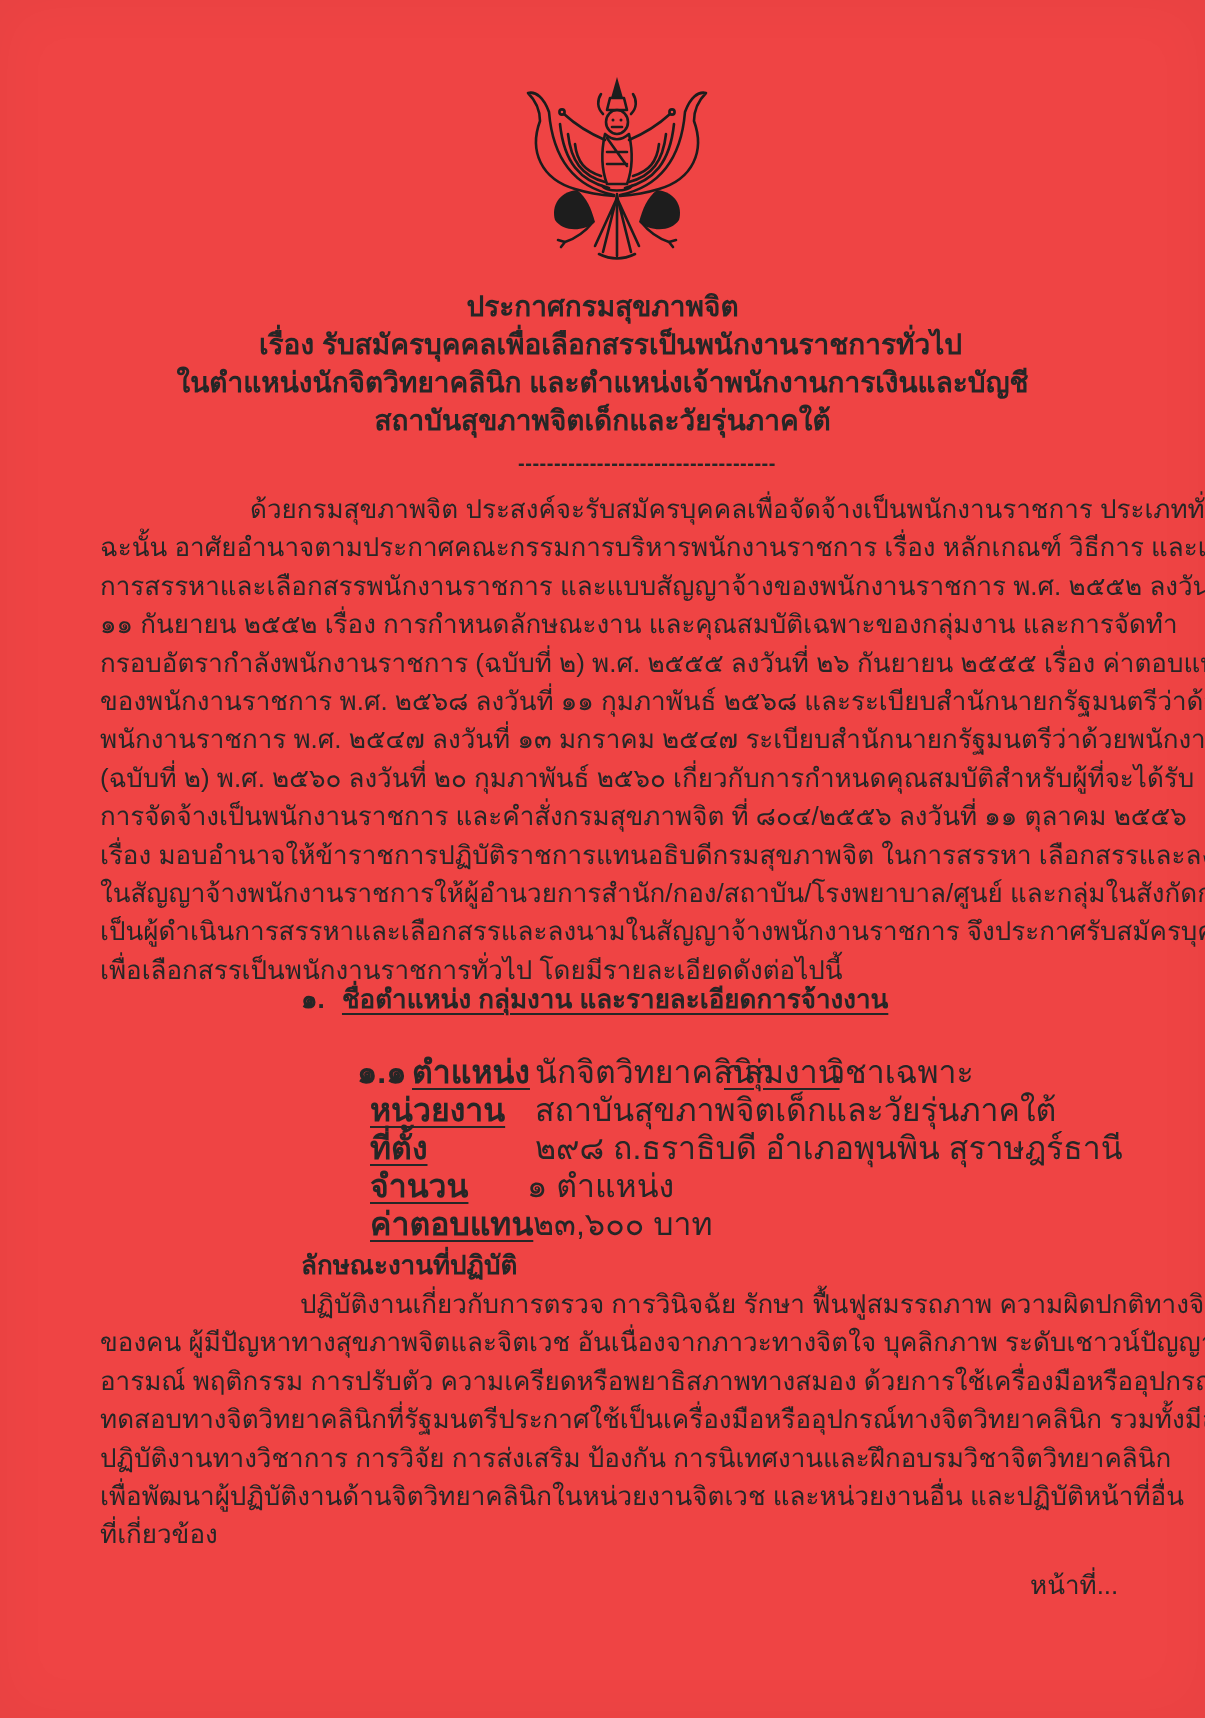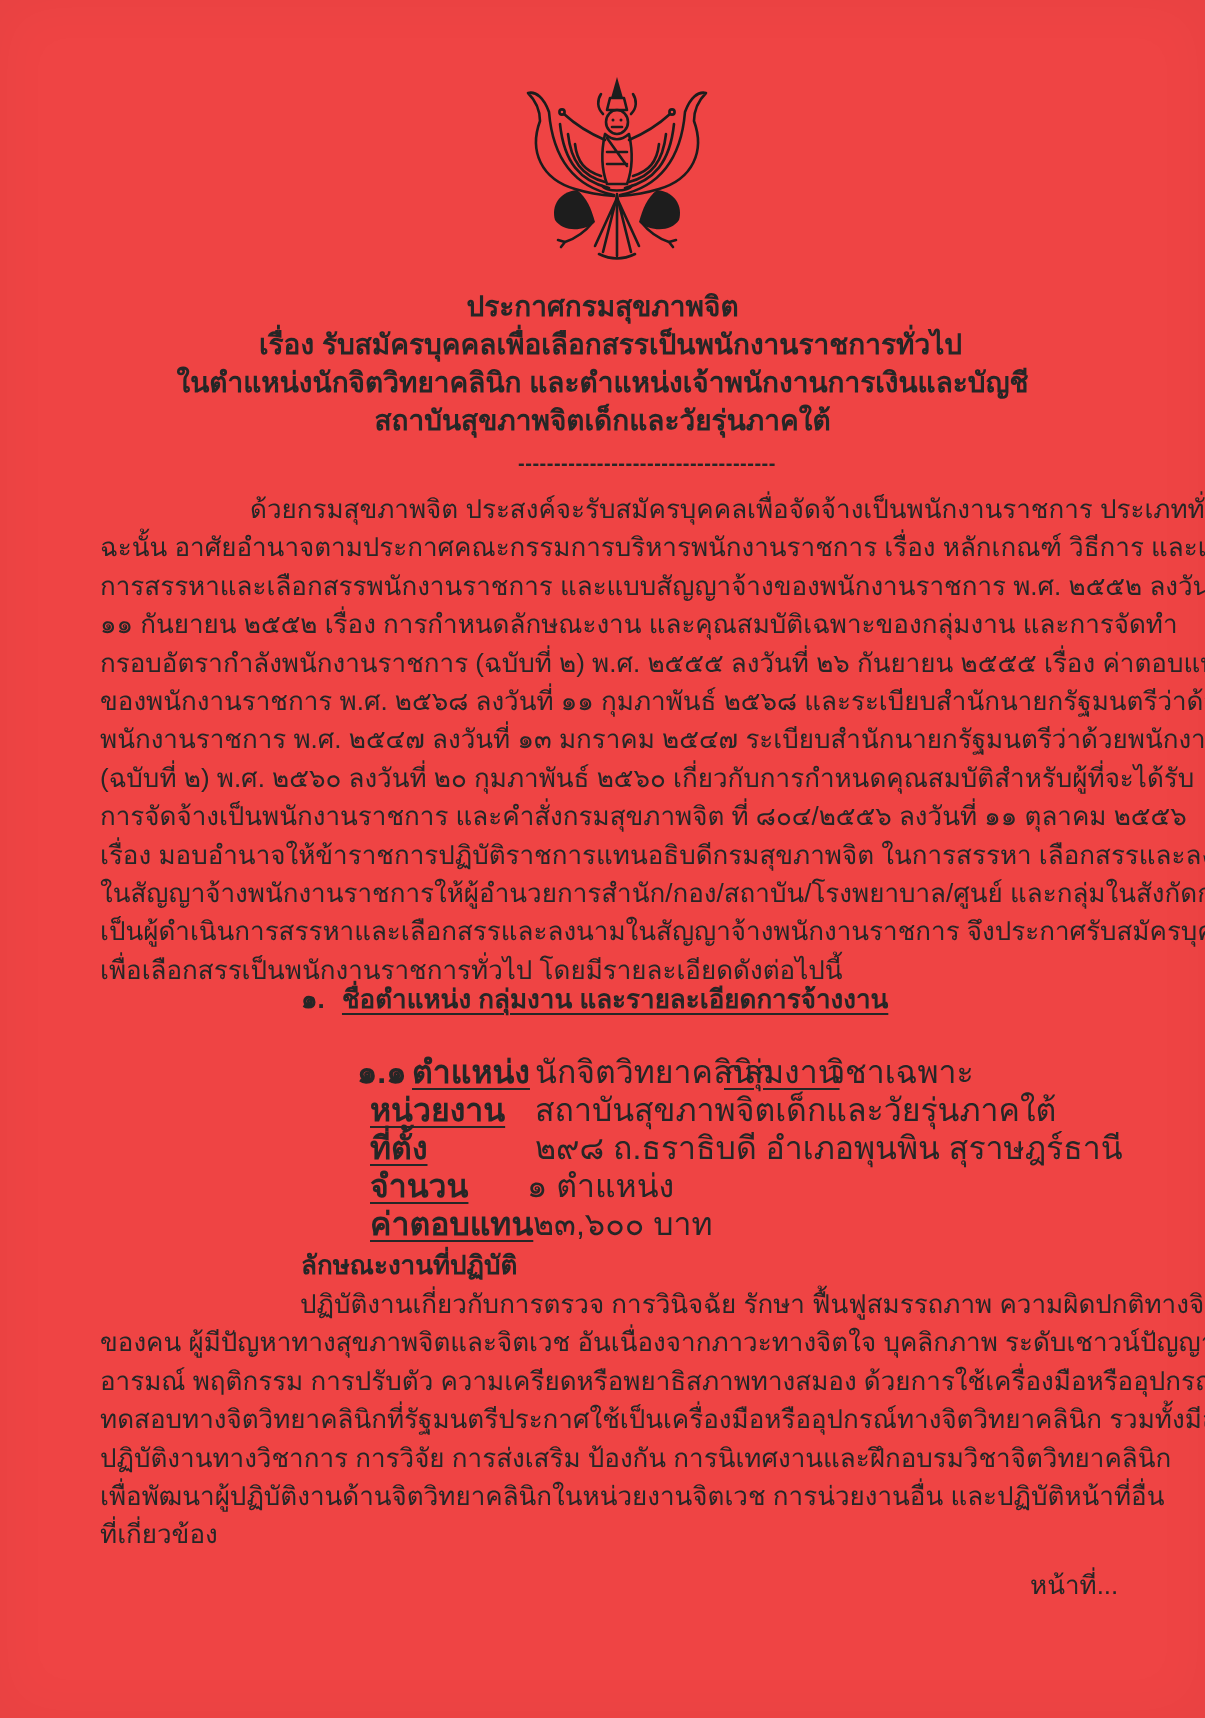--- a/index.html
+++ b/index.html
@@ -117,19 +117,19 @@
   </div>
 
   <div class="abs body-text bold" style="left:301px;top:1246px;">ลักษณะงานที่ปฏิบัติ</div>
 
   <div class="abs para body-text" style="left:100px;top:1285px;width:1012px;">
     <span class="line indent2">ปฏิบัติงานเกี่ยวกับการตรวจ การวินิจฉัย รักษา ฟื้นฟูสมรรถภาพ ความผิดปกติทางจิต</span>
     <span class="line">ของคน ผู้มีปัญหาทางสุขภาพจิตและจิตเวช อันเนื่องจากภาวะทางจิตใจ บุคลิกภาพ ระดับเชาวน์ปัญญา</span>
     <span class="line">อารมณ์ พฤติกรรม การปรับตัว ความเครียดหรือพยาธิสภาพทางสมอง ด้วยการใช้เครื่องมือหรืออุปกรณ์</span>
     <span class="line">ทดสอบทางจิตวิทยาคลินิกที่รัฐมนตรีประกาศใช้เป็นเครื่องมือหรืออุปกรณ์ทางจิตวิทยาคลินิก รวมทั้งมีลักษณะ</span>
     <span class="line">ปฏิบัติงานทางวิชาการ การวิจัย การส่งเสริม ป้องกัน การนิเทศงานและฝึกอบรมวิชาจิตวิทยาคลินิก</span>
-    <span class="line">เพื่อพัฒนาผู้ปฏิบัติงานด้านจิตวิทยาคลินิกในหน่วยงานจิตเวช การน่วยงานอื่น และปฏิบัติหน้าที่อื่น</span>
+    <span class="line">เพื่อพัฒนาผู้ปฏิบัติงานด้านจิตวิทยาคลินิกในหน่วยงานจิตเวช และหน่วยงานอื่น และปฏิบัติหน้าที่อื่น</span>
     <span class="line">ที่เกี่ยวข้อง</span>
   </div>
 
   <div class="abs body-text" style="left:1030px;top:1566px;">หน้าที่...</div>
 
 </div>
 
 </body></html>

